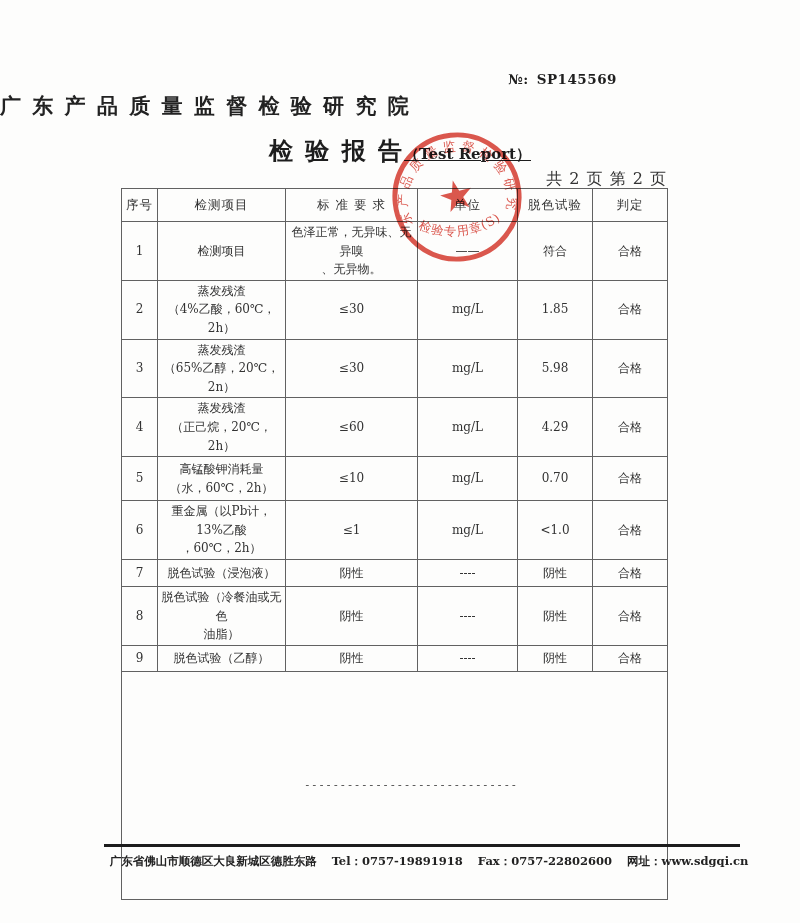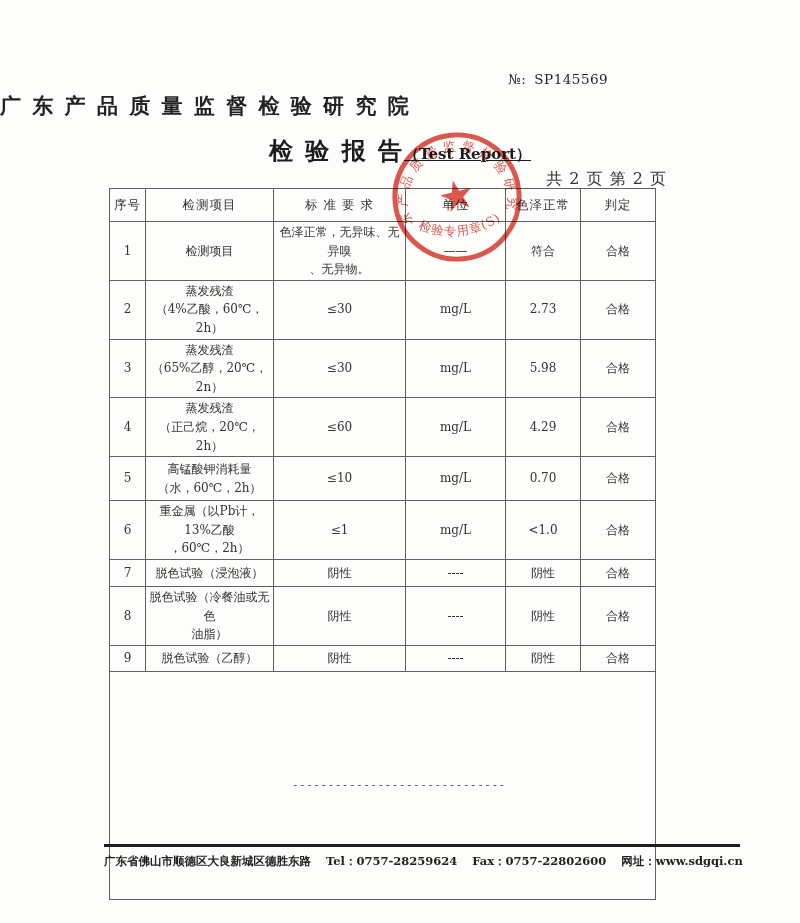--- a/index.html
+++ b/index.html
@@ -8,21 +8,21 @@
     width:800px;height:923px;
     margin:0 auto;
     background:#fdfdfc;
     font-family:"DejaVu Serif","Liberation Serif",serif;
     color:#333;
     overflow:hidden;
   }
   
   .report-no{
     position:absolute;top:71px;left:508px;width:170px;
-    font-size:13.5px;font-weight:normal;color:#1f1f1f;letter-spacing:.5px;
+    font-size:13.5px;font-weight:bold;color:#1f1f1f;letter-spacing:.5px;
   }
   .report-no .no-val{margin-left:8px;}
   .title-cn{
     position:absolute;top:92px;left:0;width:100%;text-align:left;
     font-size:21px;font-weight:bold;color:#222;letter-spacing:2px;
   }
   .title-en{
     position:absolute;top:117px;left:0;width:100%;text-align:center;
     font-size:13px;font-weight:bold;color:#222;
   }
@@ -35,21 +35,21 @@
     position:absolute;top:169px;right:133px;
     font-size:16px;color:#333;letter-spacing:1px;
   }
   
   .seal{
     position:absolute;left:388px;top:128px;width:138px;height:138px;
     opacity:.85;mix-blend-mode:multiply;pointer-events:none;z-index:5;
   }
   
   table.report{
-    position:absolute;left:109px;top:188px;width:546px;
+    position:absolute;left:121px;top:188px;width:546px;
     border-collapse:collapse;table-layout:fixed;
     font-size:12px;color:#333;padding-left:48px;
   }
   table.report td,table.report th{
     border:1px solid #616161;
     text-align:center;vertical-align:middle;
     padding:1px 2px;
     font-weight:normal;
     white-space:pre-line;
     line-height:1.55;
@@ -62,21 +62,21 @@
     font-family:"DejaVu Sans Mono","Liberation Mono",monospace;
   }
   
   .footer-rule{
     position:absolute;top:844px;left:104px;width:636px;height:3px;
     background:#1c1c1c;
   }
   .footer-text{
     position:absolute;top:854px;left:104px;width:650px;
     font-size:11.5px;color:#222;font-weight:600;
-    display:flex;gap:15px;white-space:nowrap;
+    display:flex;gap:15px;white-space:nowrap;justify-content:center;
   }
 </style>
 </head>
 <body>
 
 <div class="page">
 
   <div class="report-no">
     <span>№:</span><span class="no-val">SP145569</span>
   </div>
@@ -113,39 +113,39 @@
       <col style="width:100px">
         <col style="width:75px">
         <col style="width:75px">
     </colgroup>
     <tbody>
         <tr style="height:33px">
       <th>序号</th>
       <th>检测项目</th>
       <th>标 准 要 求</th>
       <th>单位</th>
-      <th>色泽正常</th>
+      <th>脱色试验</th>
       <th>判定</th>
     </tr>
     <tr style="height:44px">
       <td>1</td>
       <td>检测项目</td>
       <td>色泽正常，无异味、无异嗅
 、无异物。</td>
       <td>——</td>
       <td>符合</td>
       <td>合格</td>
     </tr>
     <tr style="height:45px">
       <td>2</td>
       <td>蒸发残渣
 （4%乙酸，60℃，2h）</td>
       <td>≤30</td>
       <td>mg/L</td>
-      <td>2.73</td>
+      <td>1.85</td>
       <td>合格</td>
     </tr>
     <tr style="height:45px">
       <td>3</td>
       <td>蒸发残渣
 （65%乙醇，20℃，2n）</td>
       <td>≤30</td>
       <td>mg/L</td>
       <td>5.98</td>
       <td>合格</td>
@@ -206,18 +206,18 @@
       <td class="empty-cell" colspan="6">
         <span class="dashes">------------------------------</span>
       </td>
     </tr>
   </tbody>
     </table>
 
   <div class="footer-rule"></div>
   <div class="footer-text">
     <span>广东省佛山市顺德区大良新城区德胜东路</span>
-    <span>Tel：0757-28259624</span>
+    <span>Tel：0757-19891918</span>
     <span>Fax：0757-22802600</span>
     <span>网址：www.sdgqi.cn</span>
   </div>
 
 </div>
 
 </body></html>

